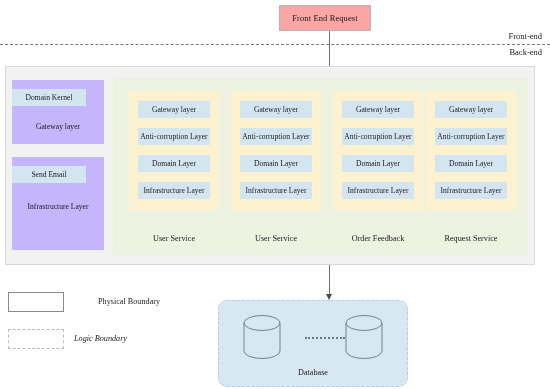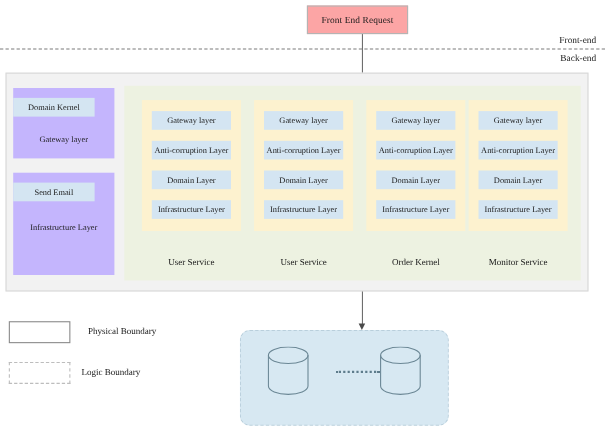--- a/index.html
+++ b/index.html
@@ -186,23 +186,23 @@
     font-size: 8.2px;
   }
   .legend-swatch {
     position: absolute;
     width: 56px;
     height: 20px;
     box-sizing: border-box;
     background: #ffffff;
   }
   #legend-physical-swatch { left: 8px;  top: 292px; border: 1px solid #8a8a8a; }
-  #legend-physical-label  { left: 56px; top: 297px; padding-left: 24px; }
+  #legend-physical-label  { left: 74px; top: 297px; padding-left: 24px; }
   #legend-logic-swatch    { left: 8px;  top: 329px; border: 1px dashed #bdbdbd; }
-  #legend-logic-label     { left: 74px; top: 334px; }
+  #legend-logic-label     { left: 74px; top: 334px; font-style: italic; }
 </style>
 </head>
 <body>
 
 <div class="front-end-request">
   <span>Front End Request</span>
 </div>
 
 <div class="divider"></div>
 <div class="divider-label label-front">Front-end</div>
@@ -245,46 +245,47 @@
     <div class="svc-name">User Service</div>
   </div>
 
   <div class="service-col" style="left:220px;">
     <div class="svc-body">
       <div class="blue-chip">Gateway layer</div>
       <div class="blue-chip">Anti-corruption Layer</div>
       <div class="blue-chip">Domain Layer</div>
       <div class="blue-chip">Infrastructure Layer</div>
     </div>
-    <div class="svc-name">Order Kernel</div>
+    <div class="svc-name">Order Feedback</div>
   </div>
 
   <div class="service-col" style="left:313px;">
     <div class="svc-body">
       <div class="blue-chip">Gateway layer</div>
       <div class="blue-chip">Anti-corruption Layer</div>
       <div class="blue-chip">Domain Layer</div>
       <div class="blue-chip">Infrastructure Layer</div>
     </div>
-    <div class="svc-name">Monitor Service</div>
+    <div class="svc-name">Request Service</div>
   </div>
 
 </div>
 
 <div class="arrow-line" id="arrow2-line"></div>
 <div class="arrow-head" id="arrow2-head"></div>
 
 <div class="database">
   <svg class="cyl left" viewBox="0 0 38 44">
     <ellipse cx="19" cy="8" rx="18" ry="7.5" fill="none" stroke="#6b8795" stroke-width="1"></ellipse>
     <path d="M1 8 L1 36 A18 7.5 0 0 0 37 36 L37 8" fill="none" stroke="#6b8795" stroke-width="1"></path>
   </svg>
   <div class="db-dots"></div>
   <svg class="cyl right" viewBox="0 0 38 44">
     <ellipse cx="19" cy="8" rx="18" ry="7.5" fill="none" stroke="#6b8795" stroke-width="1"></ellipse>
     <path d="M1 8 L1 36 A18 7.5 0 0 0 37 36 L37 8" fill="none" stroke="#6b8795" stroke-width="1"></path>
   </svg>
+  <div class="db-label">Database</div>
 </div>
 
 <div class="legend-swatch" id="legend-physical-swatch"></div>
 <div class="legend-item" id="legend-physical-label">Physical Boundary</div>
 <div class="legend-swatch" id="legend-logic-swatch"></div>
 <div class="legend-item" id="legend-logic-label">Logic Boundary</div>
 
 </body></html>

